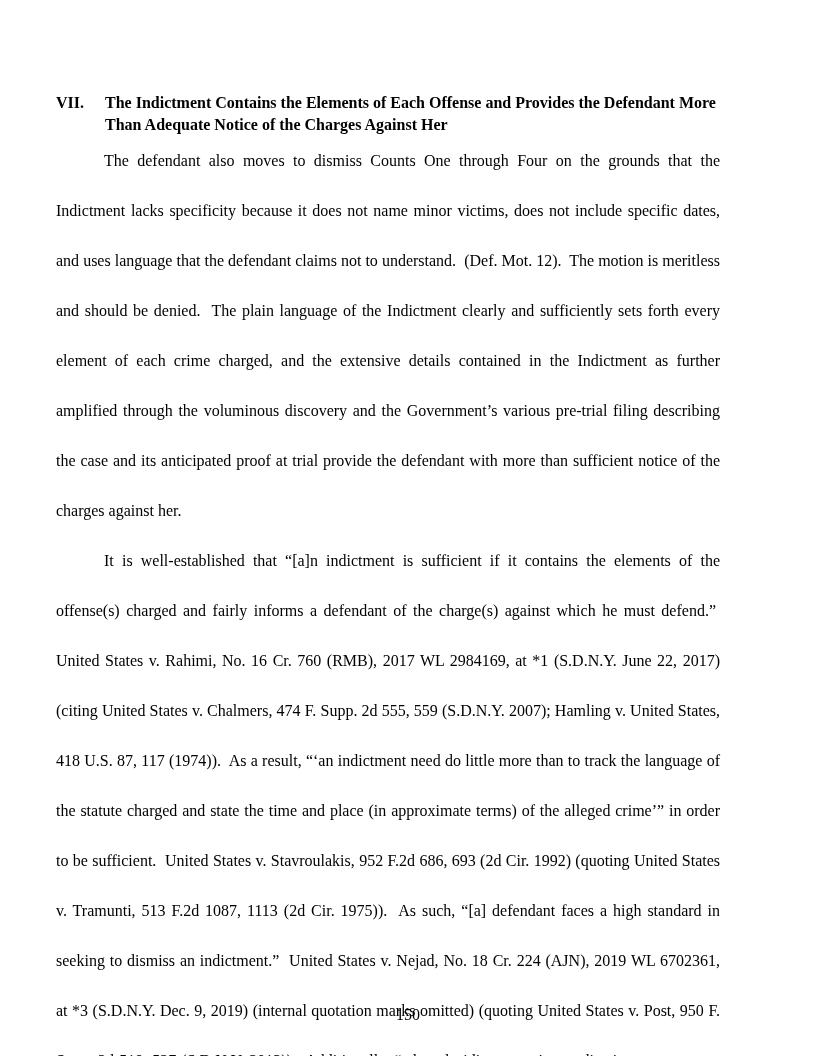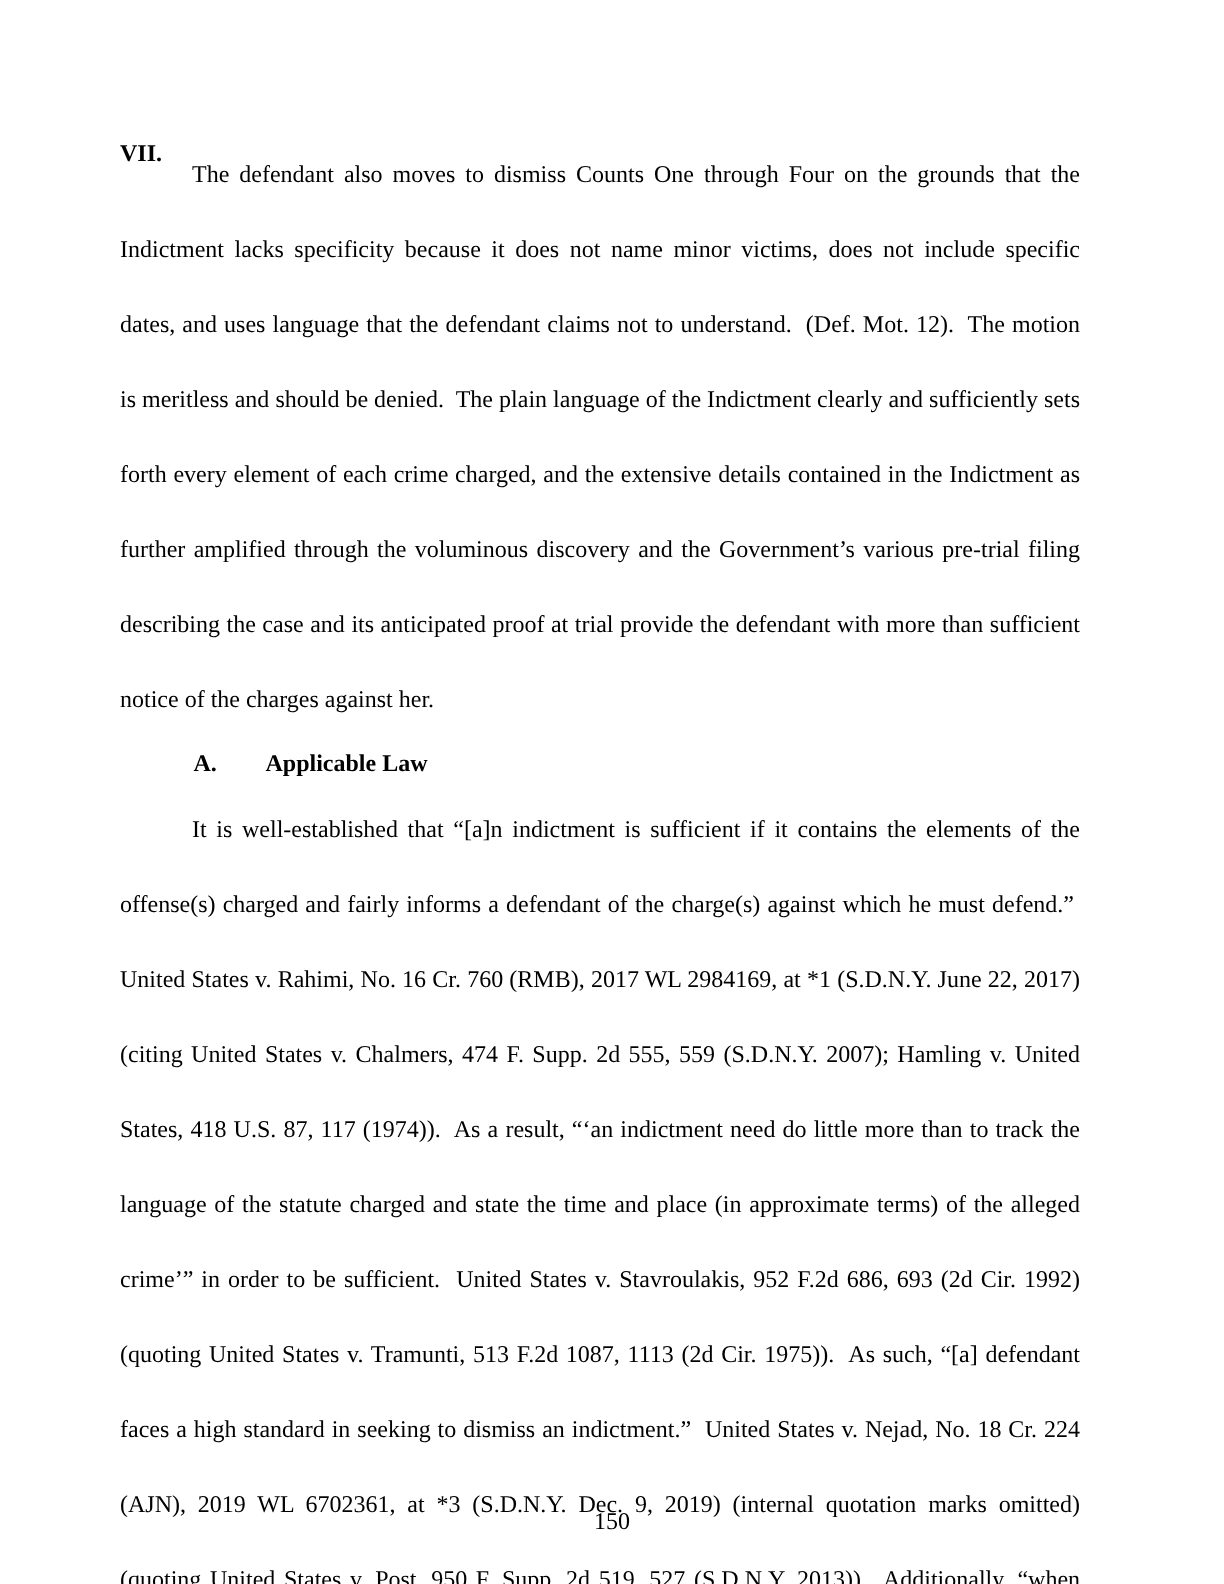--- a/index.html
+++ b/index.html
@@ -7,21 +7,21 @@
     padding: 0;
     background: #ffffff;
   }
   .page {
     position: relative;
     width: 816px;
     height: 1056px;
     margin: 0 auto;
     background: #ffffff;
     box-sizing: border-box;
-    padding: 92px 96px 0 80px;
+    padding: 92px 96px 0 56px;
     font-family: "Liberation Serif", "DejaVu Serif", serif;
     font-size: 16px;
     color: #000000;
     overflow: hidden;
   }
   .heading {
     position: relative;
     padding-left: 49px;
     font-weight: bold;
     line-height: 22px;
@@ -58,25 +58,23 @@
     line-height: 16px;
   }
 </style>
 </head>
 <body>
 
 <div class="page">
 
   <div class="heading">
     <span class="num">VII.</span>
+    <span>The Indictment Contains the Elements of Each Offense and Provides the Defendant More Than Adequate Notice of the Charges Against Her</span>
   </div>
 
   <p class="body"><span>The defendant also moves to dismiss Counts One through Four on the grounds that the Indictment lacks specificity because it does not name minor victims, does not include specific dates, and uses language that the defendant claims not to understand.&nbsp; (Def. Mot. 12).&nbsp; The motion is meritless and should be denied.&nbsp; The plain language of the Indictment clearly and sufficiently sets forth every element of each crime charged, and the extensive details contained in the Indictment as further amplified through the voluminous discovery and the Government’s various pre-trial filing describing the case and its anticipated proof at trial provide the defendant with more than sufficient notice of the charges against her.</span></p>
 
-  <div class="subheading">
-    <span class="letter">A.</span><span>Applicable Law</span>
-  </div>
 
   <p class="body"><span>It is well-established that “[a]n indictment is sufficient if it contains the elements of the offense(s) charged and fairly informs a defendant of the charge(s) against which he must defend.”&nbsp; </span><span class="i">United States v. Rahimi</span><span>, No. 16 Cr. 760 (RMB), 2017 WL 2984169, at *1 (S.D.N.Y. June 22, 2017) (citing </span><span class="i">United States v. Chalmers</span><span>, 474 F. Supp. 2d 555, 559 (S.D.N.Y. 2007); </span><span class="i">Hamling v. United States</span><span>, 418 U.S. 87, 117 (1974)).&nbsp; As a result, “‘an indictment need do little more than to track the language of the statute charged and state the time and place (in approximate terms) of the alleged crime’” in order to be sufficient.&nbsp; </span><span class="i">United States v. Stavroulakis</span><span>, 952 F.2d 686, 693 (2d Cir. 1992) (quoting </span><span class="i">United States v. Tramunti</span><span>, 513 F.2d 1087, 1113 (2d Cir. 1975)).&nbsp; As such, “[a] defendant faces a high standard in seeking to dismiss an indictment.”&nbsp; </span><span class="i">United States v. Nejad</span><span>, No. 18 Cr. 224 (AJN), 2019 WL 6702361, at *3 (S.D.N.Y. Dec. 9, 2019) (internal quotation marks omitted) (quoting </span><span class="i">United States v. Post</span><span>, 950 F. Supp. 2d 519, 527 (S.D.N.Y. 2013)).&nbsp; Additionally, “when deciding a motion to dismiss, a court must accept all factual allegations in the indictment as true.”&nbsp; </span><span class="i">Chalmers</span><span>, 474 F. Supp. 2d at 559.&nbsp; “A court should not look beyond the face</span></p>
 
   <div class="page-number">150</div>
 
 </div>
 
 </body></html>

